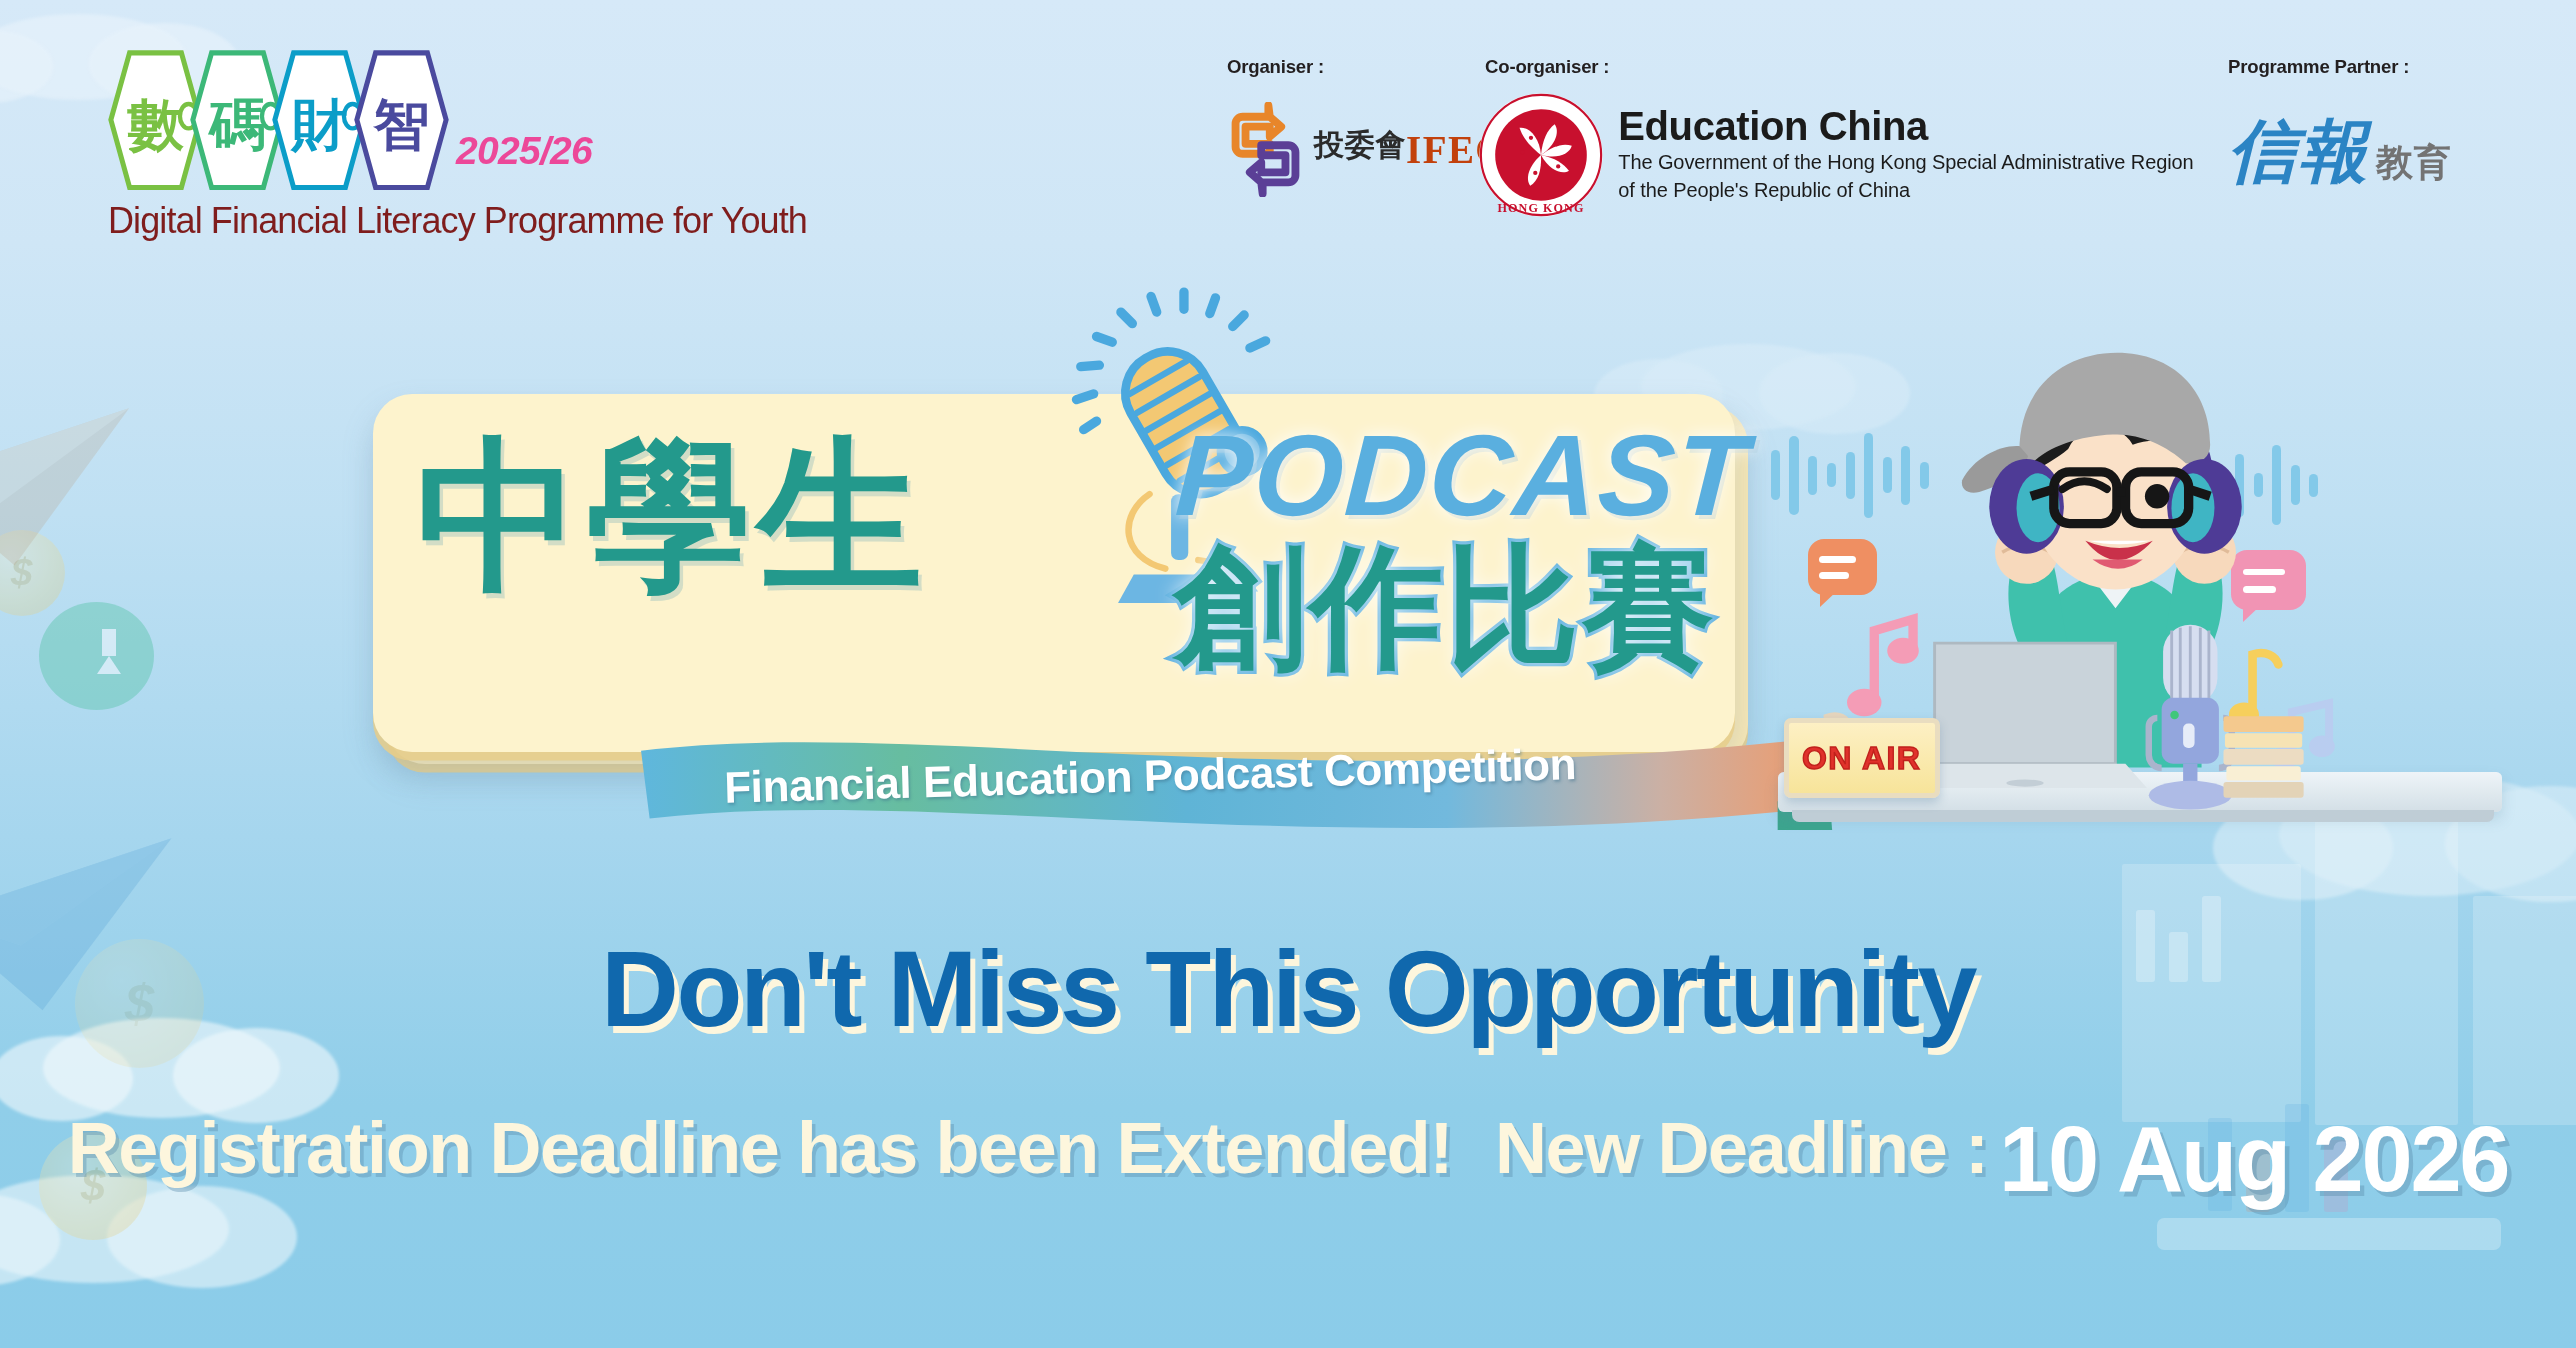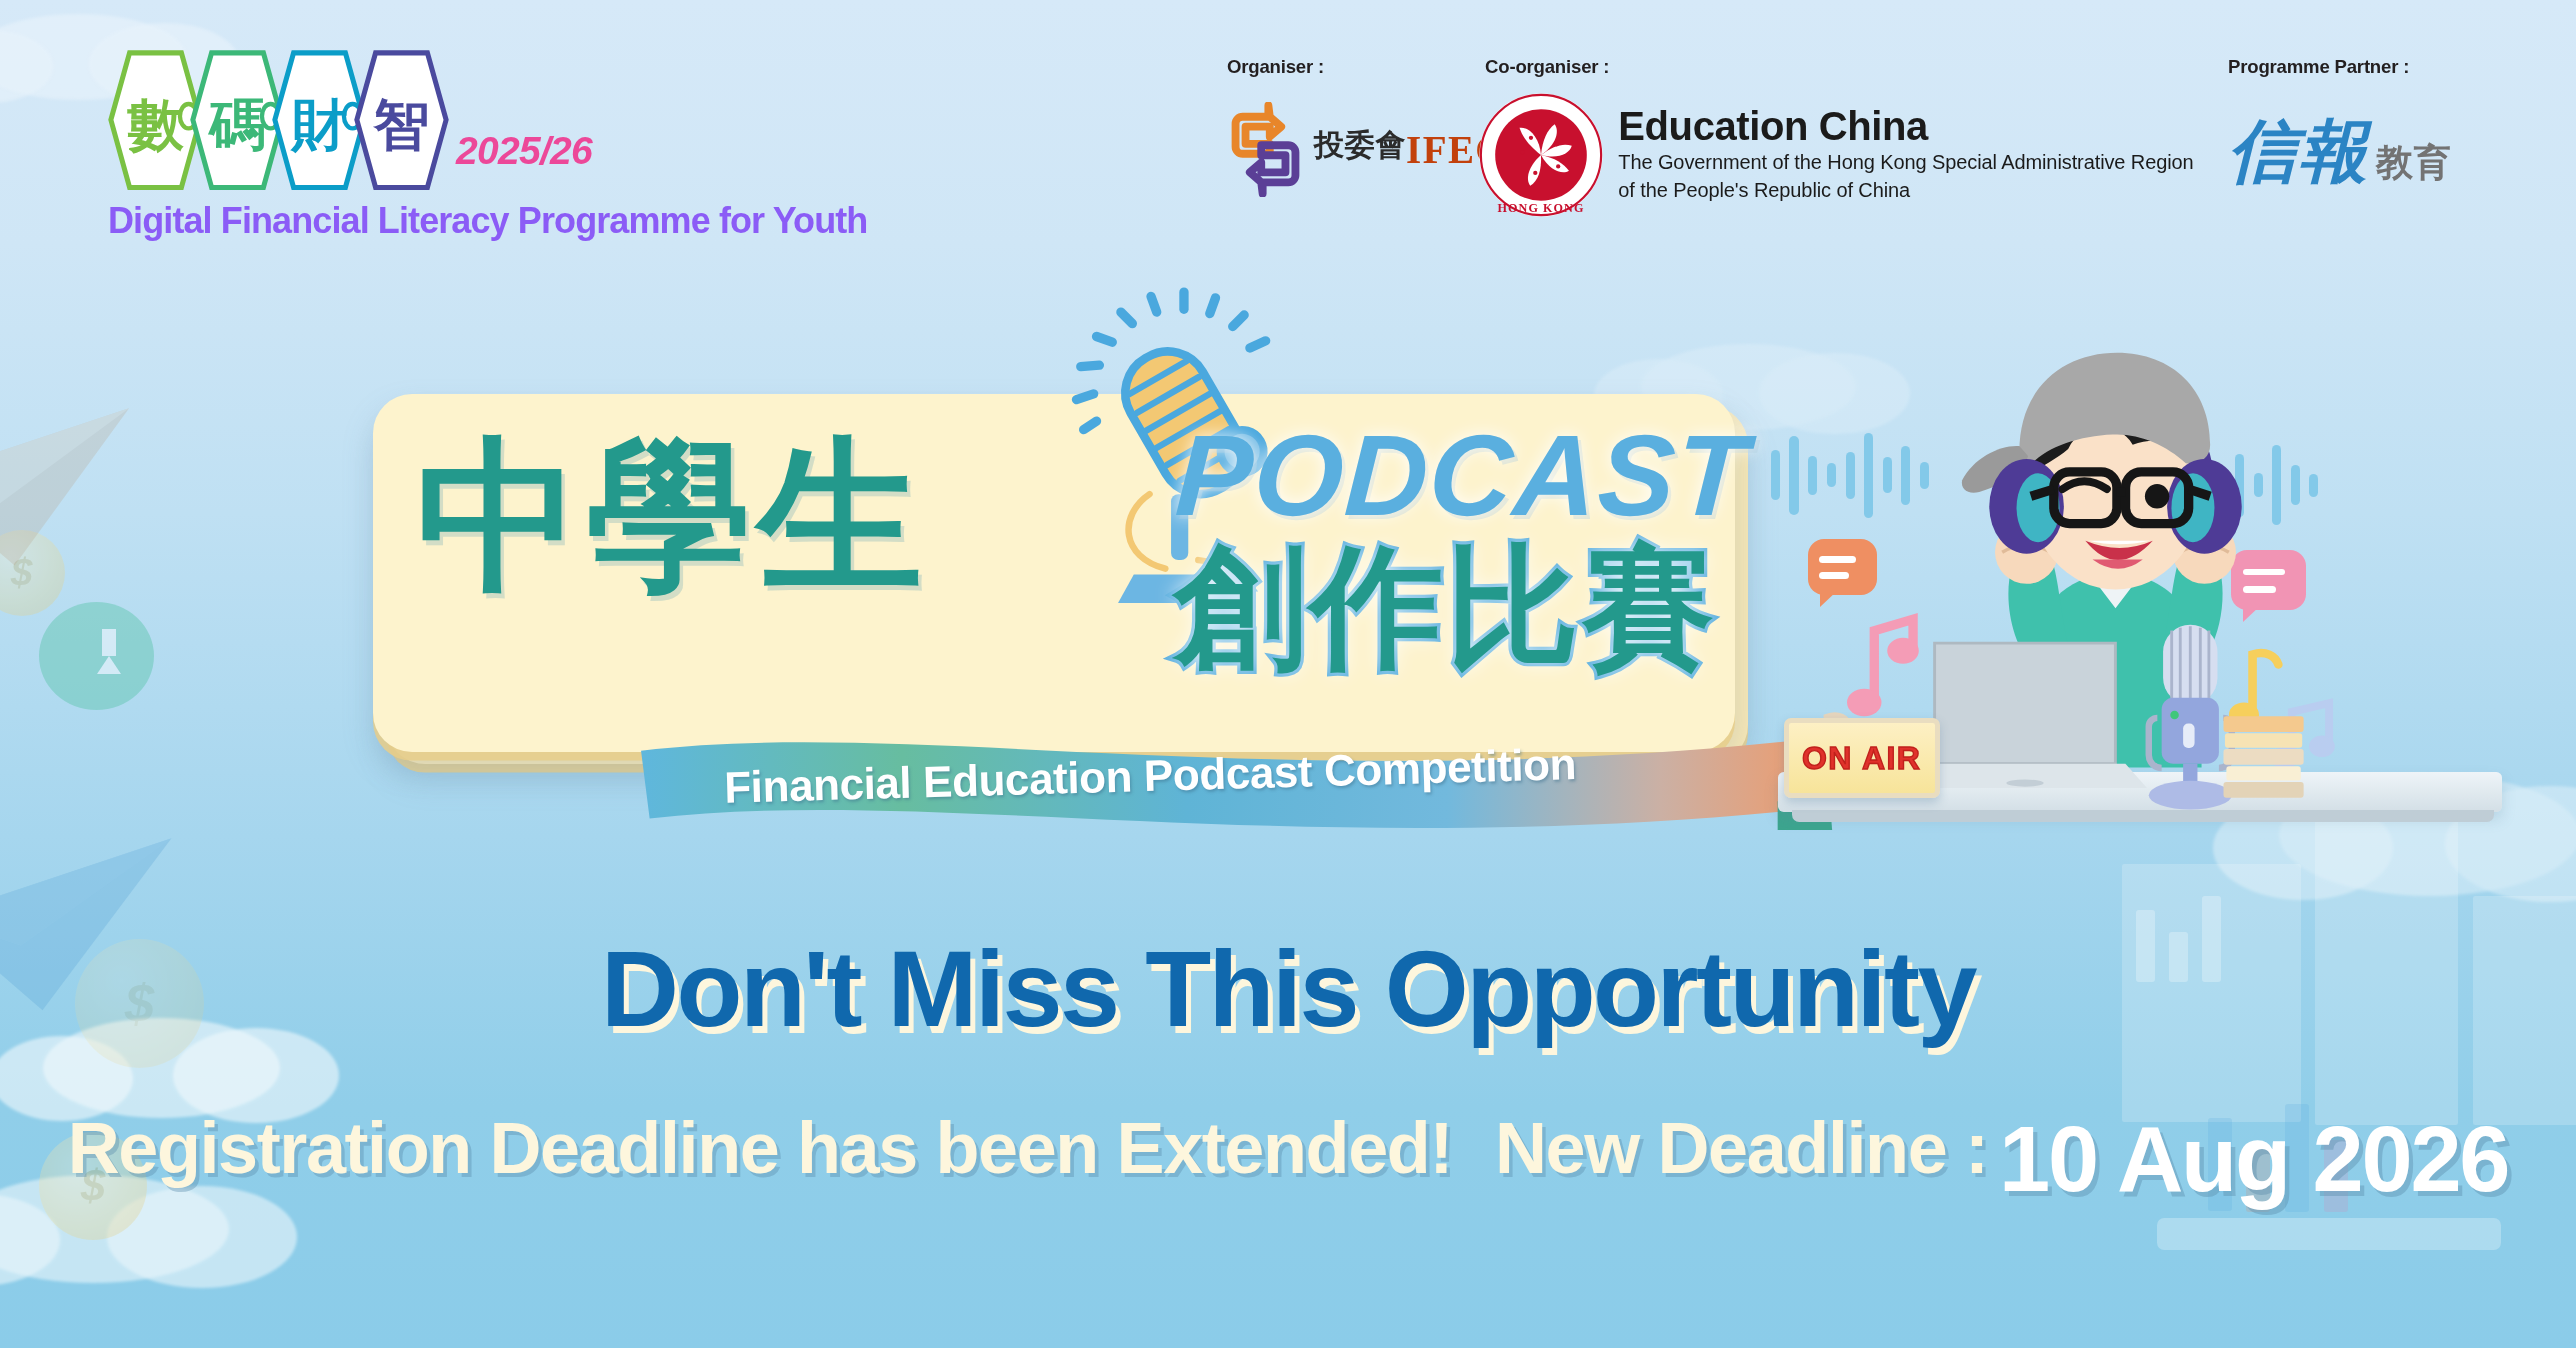--- a/index.html
+++ b/index.html
@@ -61,22 +61,22 @@
   .hexchar {
     position:absolute; inset:0; display:flex; align-items:center; justify-content:center;
     font-family:"DejaVu Sans", sans-serif; font-weight:bold; font-size:56px; padding-top:11.5px;
   }
   .yearlab {
     font-family:"Liberation Sans", sans-serif; font-style:italic; font-weight:bold;
     font-size:39px; color:#ec4899; margin-left:20px; align-self:flex-end; padding-bottom:17px;
     letter-spacing:-0.7px;
   }
   .prog-sub {
-    font-family:"Liberation Sans", sans-serif; font-weight:bold; font-size:36px;
-    color:#8b5cf6; margin-top:10px; letter-spacing:-0.9px; white-space:nowrap;
+    font-family:"Liberation Sans", sans-serif; font-weight:normal; font-size:36px;
+    color:#7f1d1d; margin-top:10px; letter-spacing:-0.9px; white-space:nowrap;
   }
 
   
   .plabel {
     font-family:"Liberation Sans", sans-serif; font-weight:bold; font-size:18.6px; color:#231f20;
     letter-spacing:-0.2px; white-space:nowrap;
   }
   .org-block { position:absolute; }
   #org-organiser { left:1227px; top:56px; }
   #org-coorg    { left:1485px; top:56px; }

